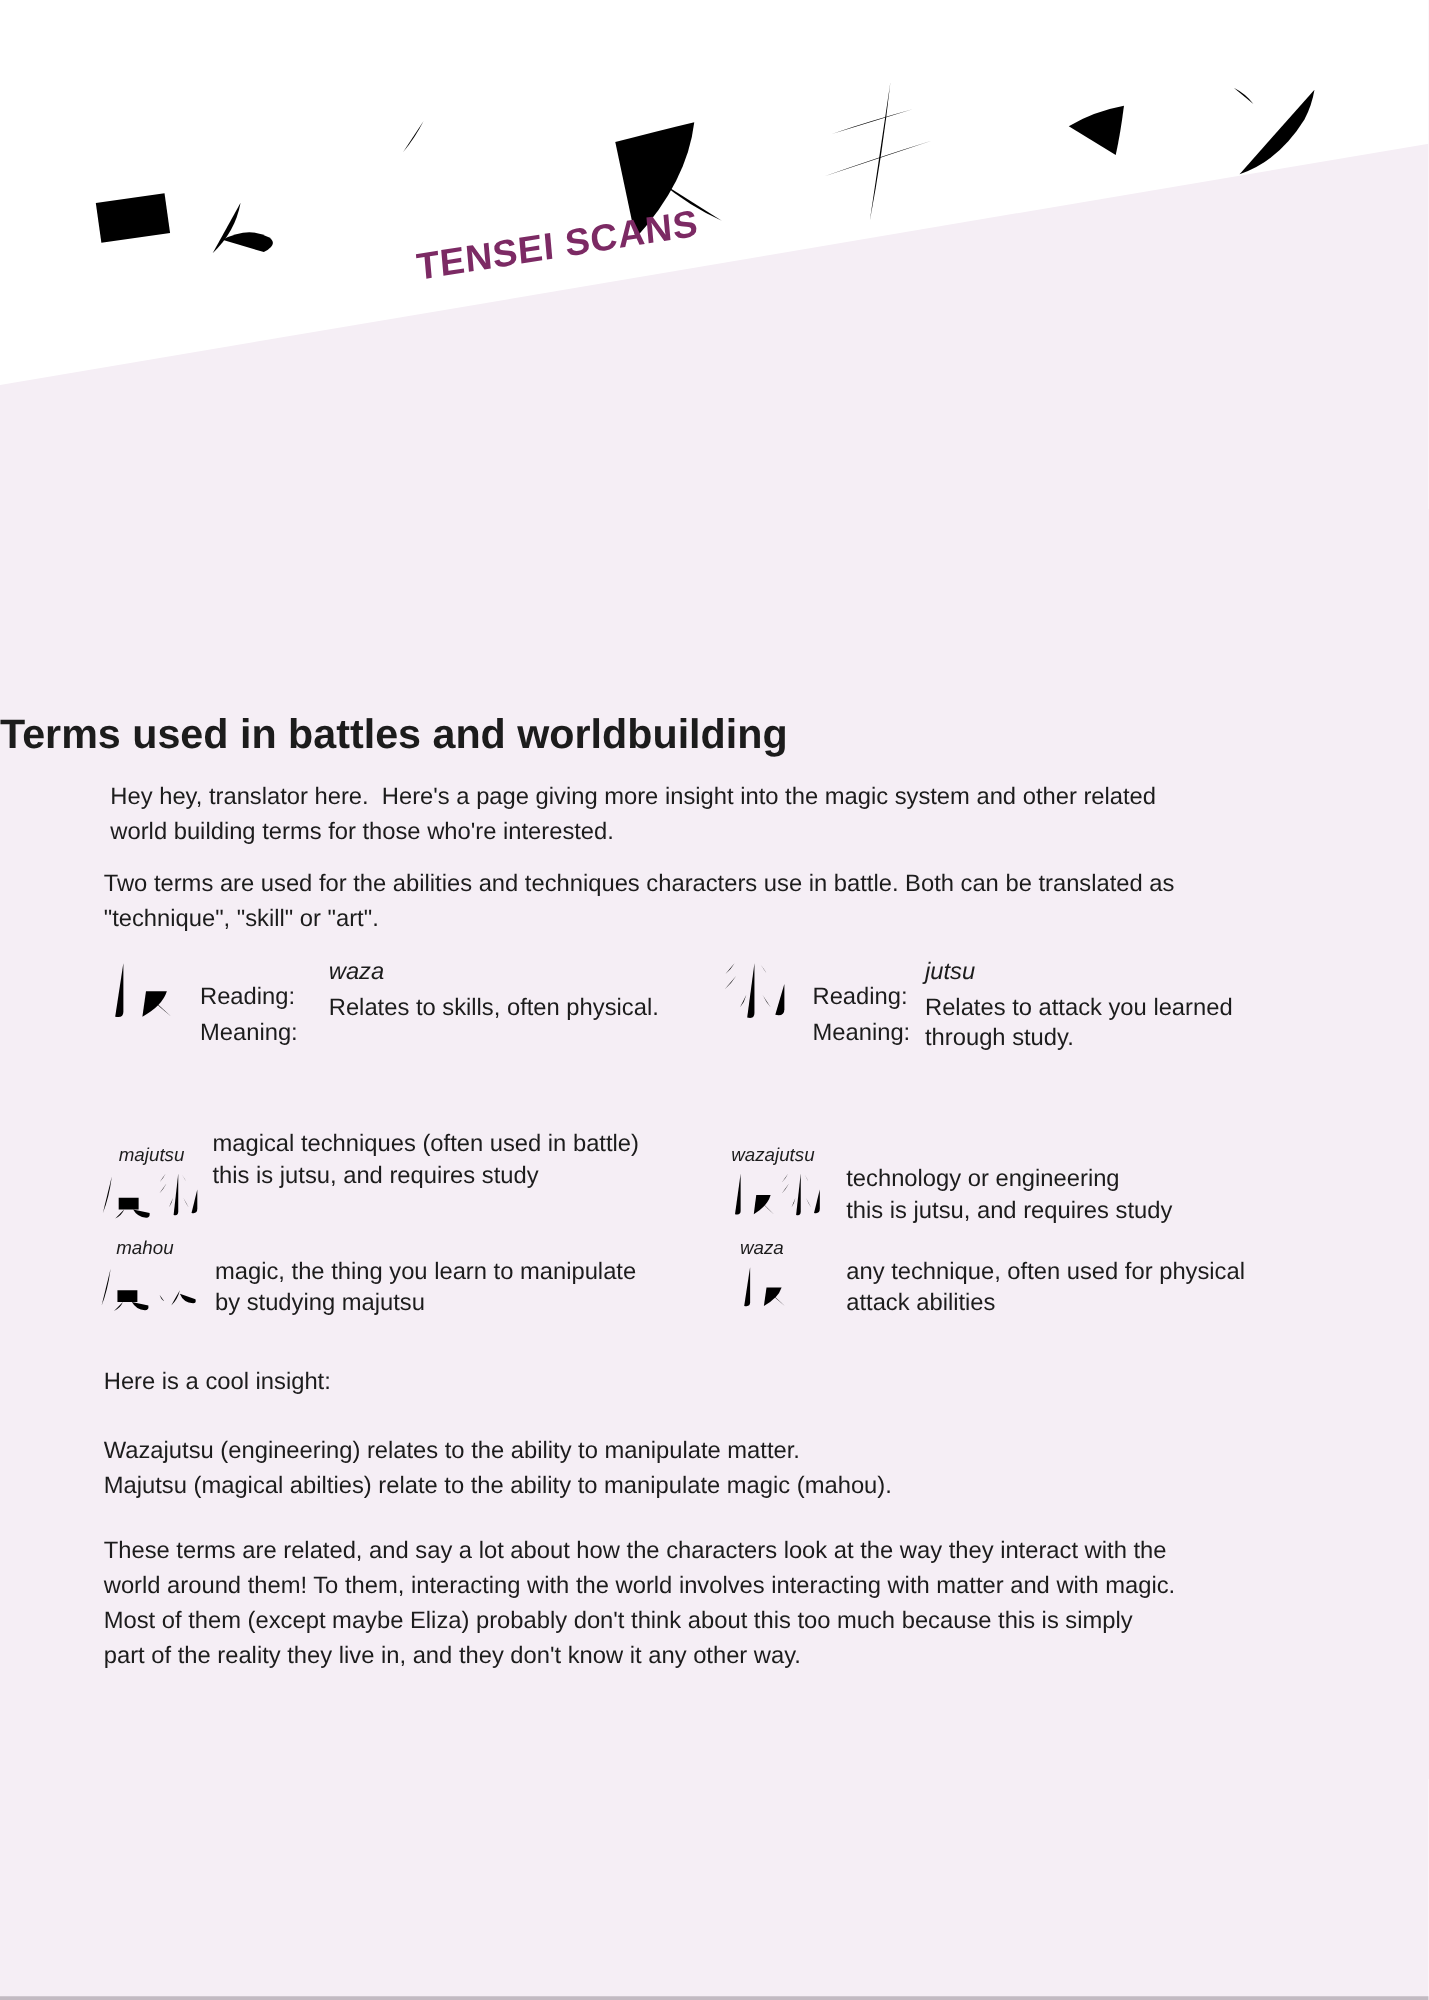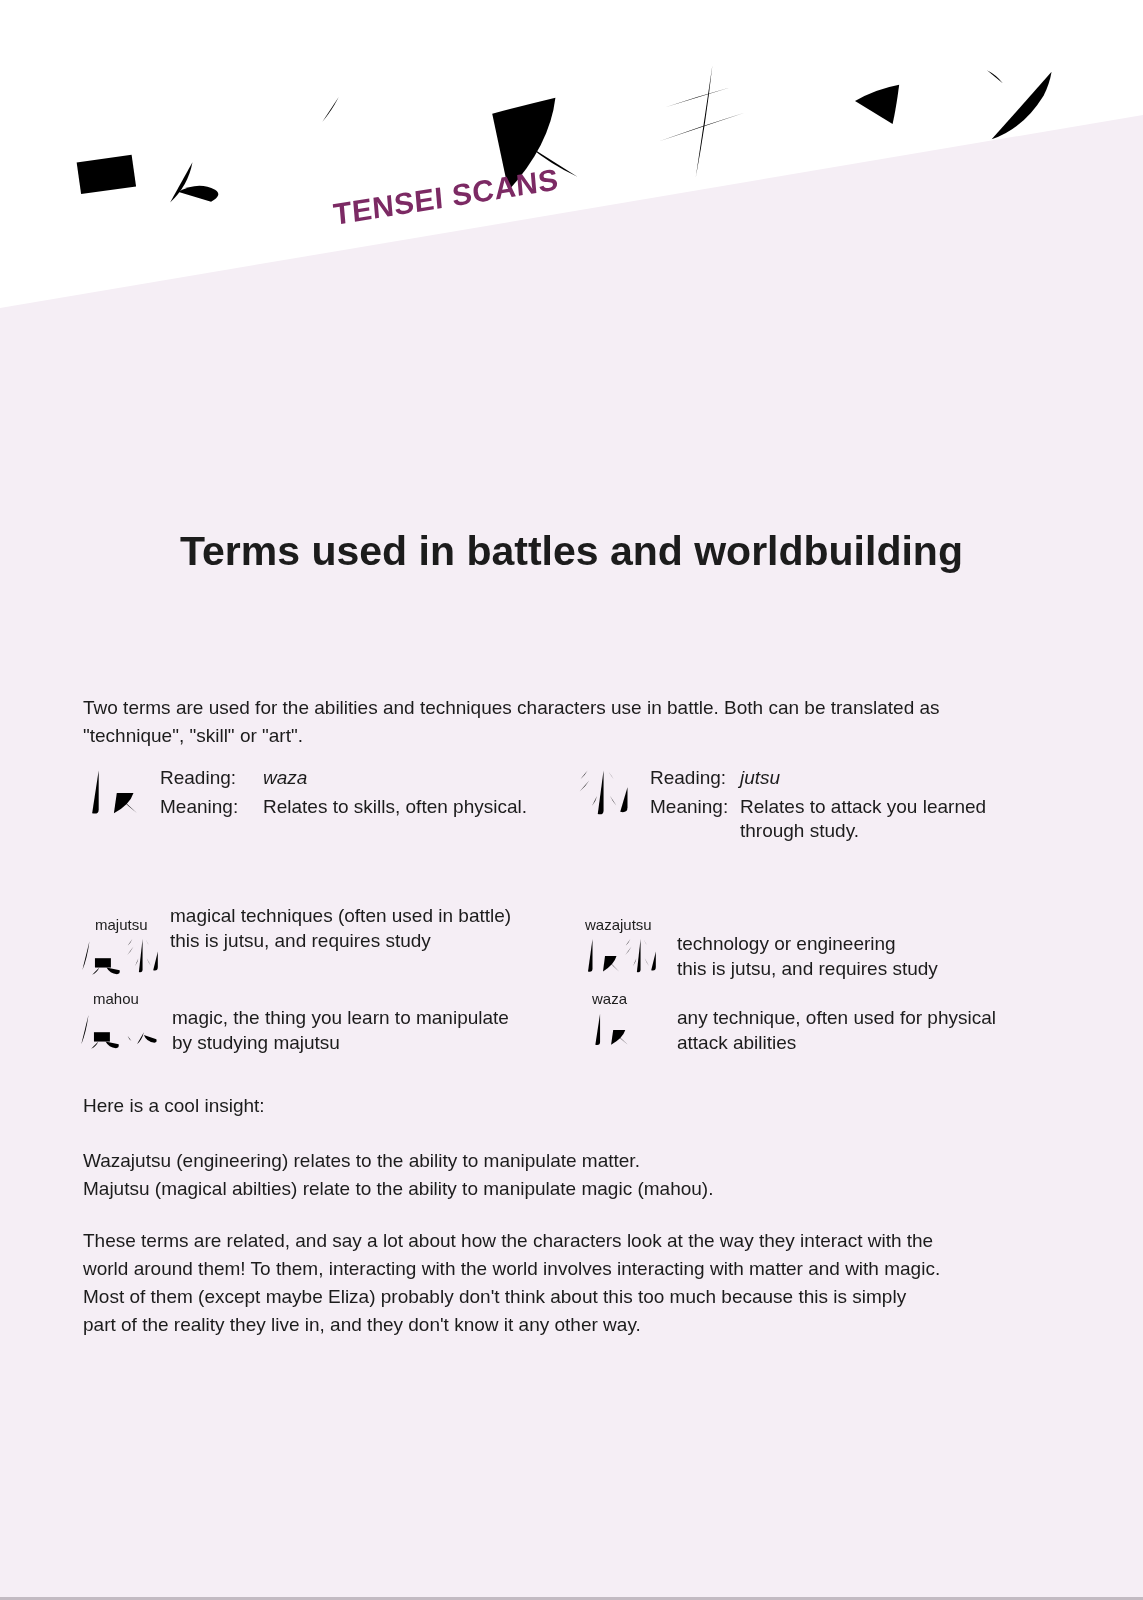--- a/index.html
+++ b/index.html
@@ -8,27 +8,27 @@
     background:#f5eef5;color:#1c1c1c;
     font-family:"Liberation Sans",sans-serif;
   }
   .wedge{
     position:absolute;left:0;top:0;width:1143px;height:310px;background:#ffffff;
     clip-path:polygon(0 0,100% 0,100% 115px,0 308px);
   }
   .bottom-line{position:absolute;left:0;top:1597px;width:1143px;height:3px;background:#c2bac2;}
   
   .t{position:absolute;font-size:19px;line-height:28px;white-space:pre-wrap;}
-  .title{position:absolute;left:0;right:0;top:528px;text-align:center;
-         font-size:41px;font-weight:bold;letter-spacing:0;}
-  .lbl{position:absolute;font-size:19px;line-height:24px;}
+  .title{position:absolute;left:0;right:0;top:568px;text-align:left;
+         font-size:33px;font-weight:bold;letter-spacing:0;}
+  .lbl{position:absolute;font-size:19px;line-height:24px;margin-top:20px;}
   .val{position:absolute;font-size:19px;line-height:24px;white-space:pre-wrap;}
   .ital{font-style:italic;}
   .note{position:absolute;font-size:11px;line-height:13px;white-space:pre-wrap;}
-  .furi{position:absolute;font-size:15px;}
+  .furi{position:absolute;font-size:15px;font-style:italic;}
   .desc{position:absolute;font-size:19px;line-height:25px;white-space:pre-wrap;}
   
   svg.kanji{position:absolute;color:#1c1c1c;}
   .kgroup{position:absolute;display:flex;gap:2px;}
   .kgroup svg{position:static;}
   
   svg.logo-g{position:absolute;color:#c65492;transform:rotate(-8deg);}
   .logo-sub{
     position:absolute;left:332px;top:198px;font-size:30px;font-weight:bold;
     color:#7c2a64;letter-spacing:.5px;
@@ -169,20 +169,22 @@
     <svg class="kanji logo-g" style="left:848px;top:55px" width="100" height="100" viewBox="0 0 100 100" preserveAspectRatio="none">
         <use href="#g-ya"></use>
       </svg>
     <svg class="kanji logo-g" style="left:972px;top:28px" width="125" height="150" viewBox="0 0 100 100" preserveAspectRatio="none">
         <use href="#g-n"></use>
       </svg>
   </div>
   <div class="logo-sub">TENSEI SCANS</div>
 
   <div class="title">Terms used in battles and worldbuilding</div>
+  <div class="t" style="left:83px;top:624px;width:1010px"> Hey hey, translator here.  Here's a page giving more insight into the magic system and other related
+ world building terms for those who're interested.</div>
   <div class="t" style="left:83px;top:694px;width:1010px">Two terms are used for the abilities and techniques characters use in battle. Both can be translated as
 "technique", "skill" or "art".</div>
 
   <svg class="kanji" style="left:82px;top:762px" width="58" height="62" viewBox="0 0 80 80" aria-label="技">
       <use href="#k-waza"></use>
     </svg>
   <div class="lbl" style="left:160px;top:766px">Reading:</div>
   <div class="val ital" style="left:263px;top:766px">waza</div>
   <div class="lbl" style="left:160px;top:795px">Meaning:</div>
   <div class="val" style="left:263px;top:795px">Relates to skills, often physical.</div>

